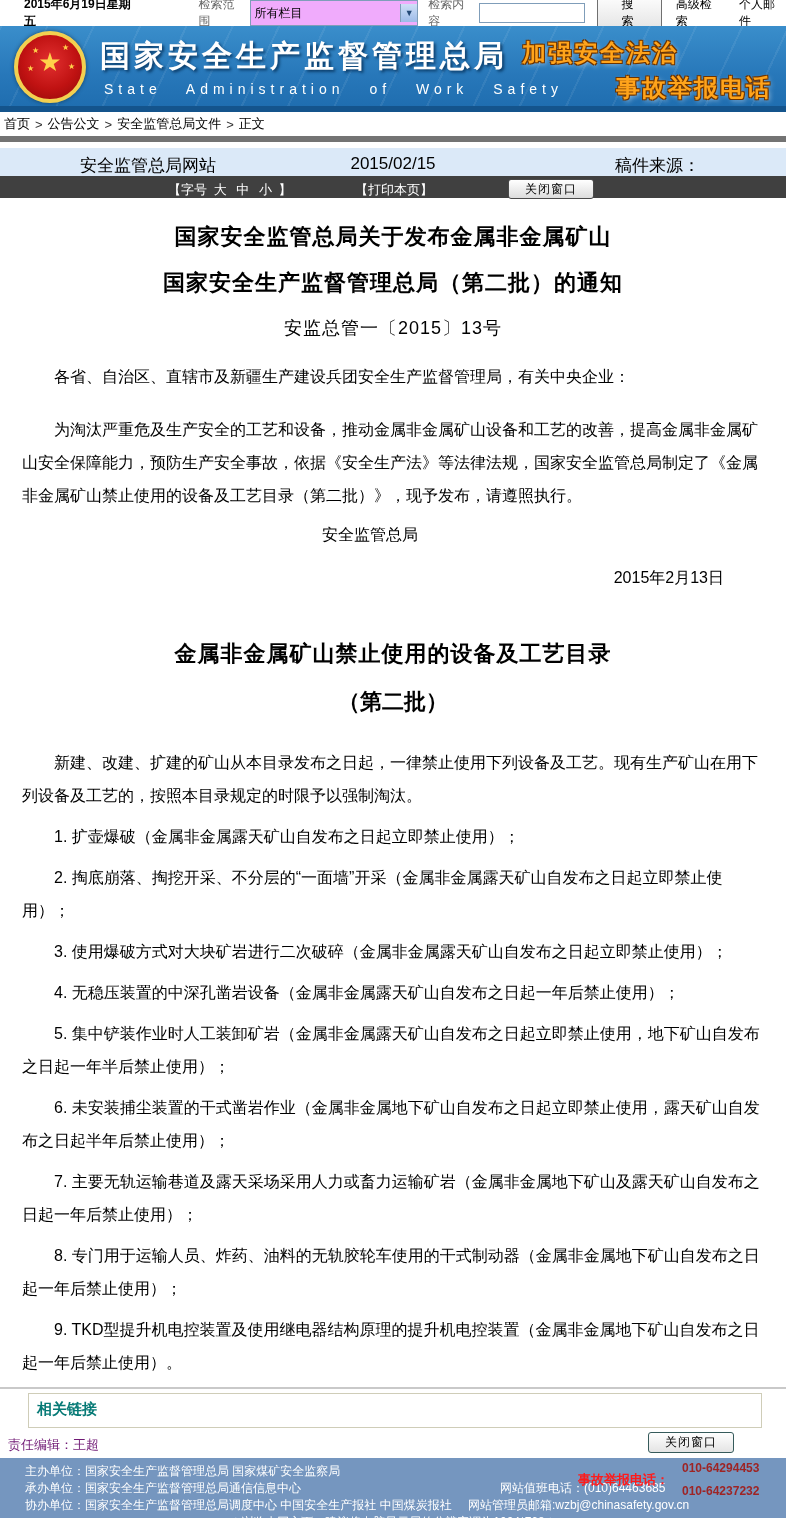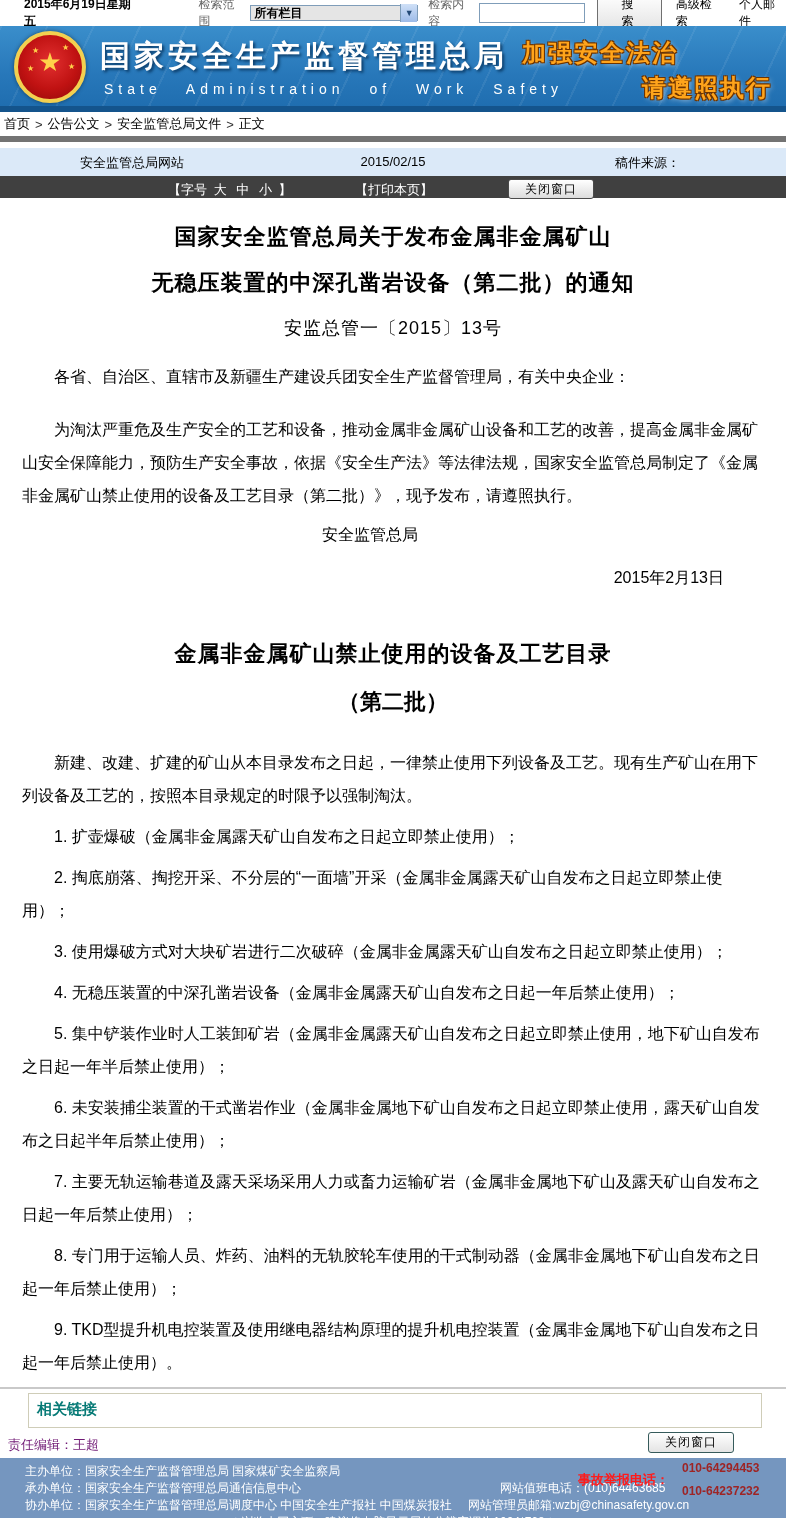--- a/index.html
+++ b/index.html
@@ -17,26 +17,25 @@
     display: flex;
     align-items: center;
     font-size: 12px;
     background: #fff;
   }
   .topbar .date { margin-left: 24px; font-weight: bold; }
   .topbar .lbl { color: #666; }
   .scope-label { margin-left: 58px; }
   .select-box {
     margin-left: 4px;
-    width: 172px; height: 16px;
+    width: 172px; height: 26px;
     border: 1px solid #7f9db9;
-    background: #e5e5e5;
+    background: #f0abfc;
     display: flex; align-items: center;
     cursor: default;
-    font-weight: bold;
   }
   .select-box .sel-text { flex: 1; padding-left: 4px; font-size: 12px; }
   .select-box .sel-arrow {
     width: 17px; height: 18px;
     background: linear-gradient(#cfe0f7, #9dbbe8);
     border-left: 1px solid #7f9db9;
     color: #234a77; font-size: 9px;
     display: flex; align-items: center; justify-content: center;
   }
   .content-label { margin-left: 10px; }
@@ -128,21 +127,21 @@
   }
   .breadcrumb .crumb { cursor: pointer; }
   .breadcrumb .crumb.current { cursor: default; }
   .breadcrumb .sep { margin: 0 5px; color: #333; }
 
   
   .meta-bar {
     position: relative;
     height: 28px;
     background: #dbe9f8;
-    font-size: 13px;
+    font-size: 17px;
     padding-left: 39px;
   }
   .meta-bar span { position: absolute; top: 6px; }
   .meta-site { left: 80px; }
   .meta-date { left: 50%; transform: translateX(-50%); }
   .meta-source { left: 615px; }
 
   
   .doc-toolbar {
     position: relative;
@@ -266,21 +265,21 @@
   <div class="emblem">
     <span class="star-big">★</span>
     <span class="star-s s1">★</span>
     <span class="star-s s2">★</span>
     <span class="star-s s3">★</span>
     <span class="star-s s4">★</span>
   </div>
   <div class="header-title">国家安全生产监督管理总局</div>
   <div class="header-sub">State Administration of Work Safety</div>
   <div class="slogan l1">加强安全法治</div>
-  <div class="slogan l2">请遵照执行</div>
+  <div class="slogan l2">事故举报电话</div>
 </div>
 
 <div class="breadcrumb">
   <span class="crumb">首页</span>
   <span class="sep">&gt;</span>
   <span class="crumb">公告公文</span>
   <span class="sep">&gt;</span>
   <span class="crumb">安全监管总局文件</span>
   <span class="sep">&gt;</span>
   <span class="crumb current">正文</span>
@@ -299,21 +298,21 @@
     <span class="size">中</span>
     <span class="size">小</span>
     <span>】</span>
   </span>
   <span class="print">【打印本页】</span>
   <button class="close-btn">关闭窗口</button>
 </div>
 
 <div class="article">
   <div class="doc-title">国家安全监管总局关于发布金属非金属矿山</div>
-  <div class="doc-title" style="margin-top:0;">无稳压装置的中深孔凿岩设备（第二批）的通知</div>
+  <div class="doc-title" style="margin-top:0;">国家安全生产监督管理总局（第二批）的通知</div>
   <div class="doc-number">安监总管一〔2015〕13号</div>
 
   <p class="salutation">各省、自治区、直辖市及新疆生产建设兵团安全生产监督管理局，有关中央企业：</p>
   <p class="para1">为淘汰严重危及生产安全的工艺和设备，推动金属非金属矿山设备和工艺的改善，提高金属非金属矿山安全保障能力，预防生产安全事故，依据《安全生产法》等法律法规，国家安全监管总局制定了《金属非金属矿山禁止使用的设备及工艺目录（第二批）》，现予发布，请遵照执行。</p>
   <p class="signature">安全监管总局</p>
   <p class="sign-date">2015年2月13日</p>
 
   <div class="catalog-title">金属非金属矿山禁止使用的设备及工艺目录</div>
   <div class="catalog-sub">（第二批）</div>
 

